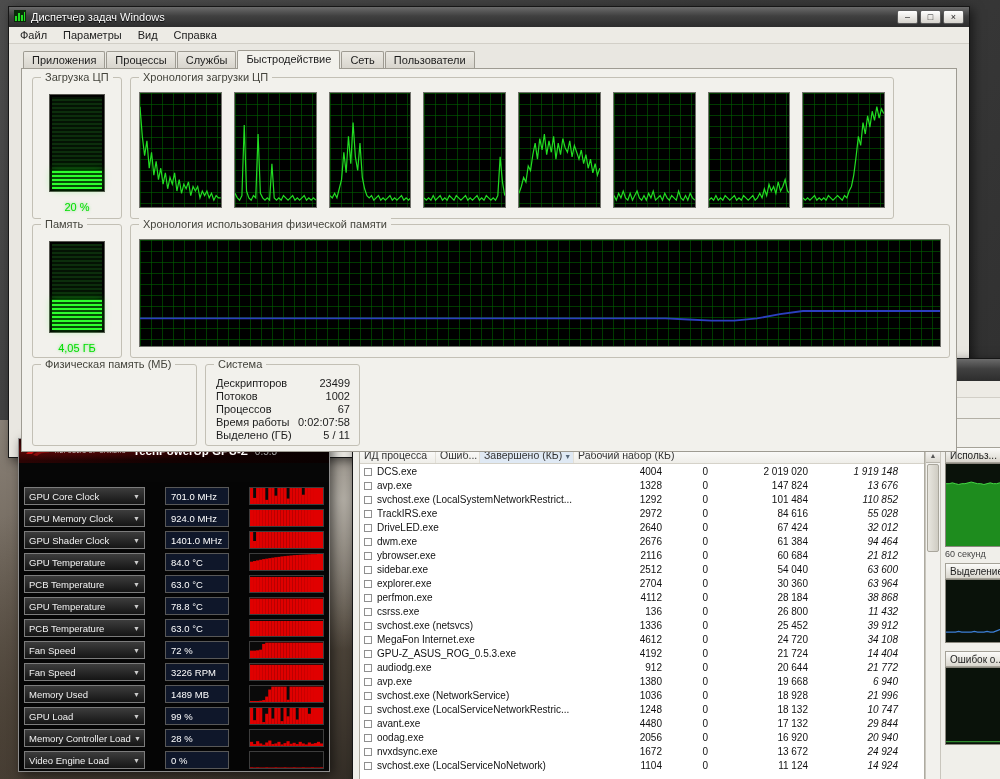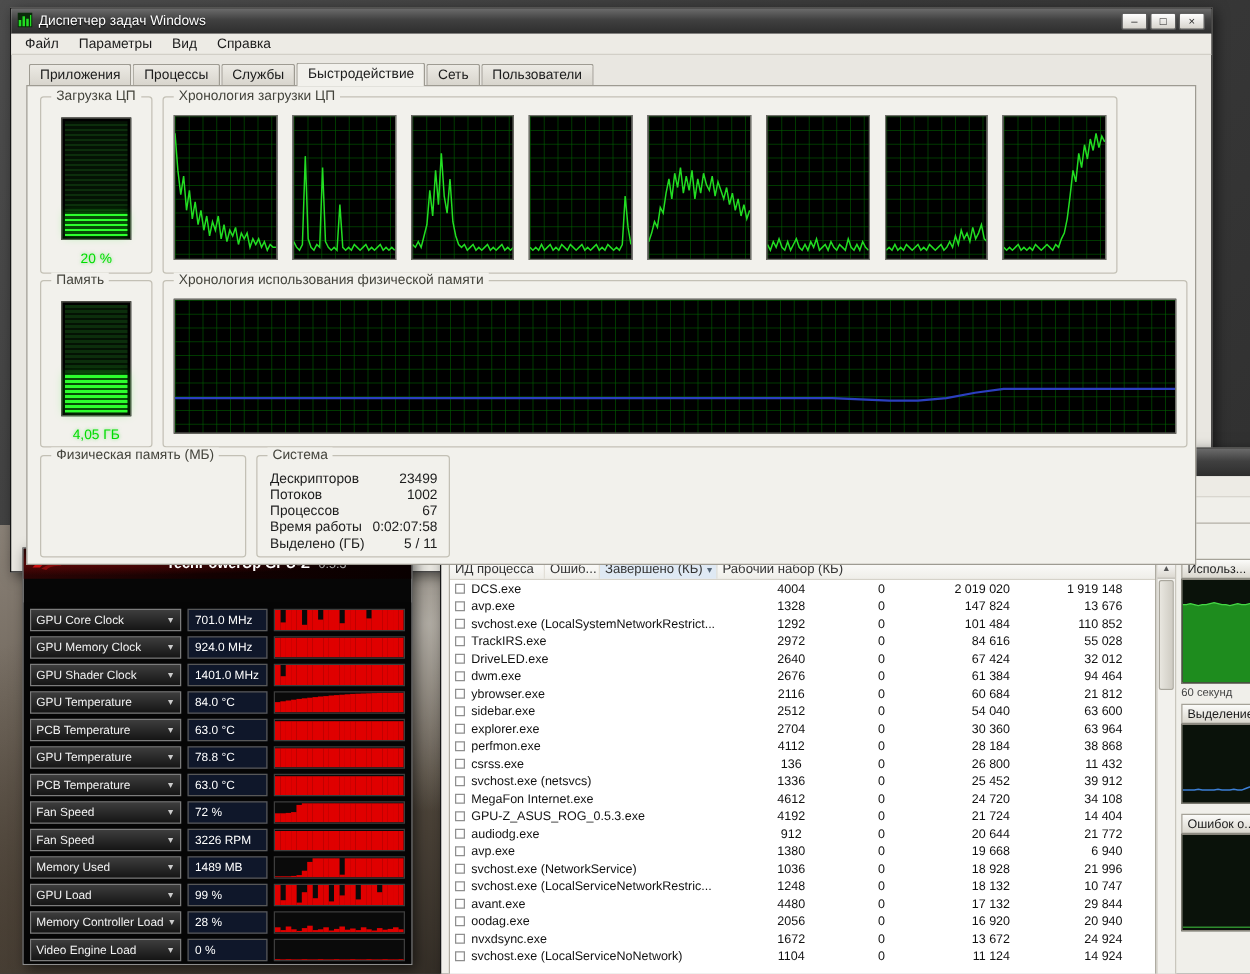--- a/index.html
+++ b/index.html
@@ -76,22 +76,22 @@
   .rm-thead { display:flex; height:16px; background:linear-gradient(#fdfdfc,#efeee9);
     border-bottom:1px solid #d5d2c9; font-size:10.5px; color:#333; }
   .rm-th { border-right:1px solid #e2dfd7; padding:1px 4px; white-space:nowrap; overflow:hidden; }
   .rm-th.sorted { background:#dfe9f4; }
   .sort-ico { font-size:7px; color:#567; margin-left:2px; }
   .c-name { width:240px; } .c-pid { width:76px; } .c-flt { width:44px; }
   .c-commit { width:94px; } .c-ws { width:102px; }
   .rm-row { display:flex; height:14px; align-items:center; font-size:10px; color:#111; }
   .rm-cell { padding:0 4px; white-space:nowrap; overflow:hidden; }
   .rm-cell.c-pid, .rm-cell.c-flt, .rm-cell.c-commit, .rm-cell.c-ws { text-align:right; }
-  .rm-cell.c-pid { padding-right:14px;text-align:center; } .rm-cell.c-flt { padding-right:12px; }
-  .rm-cell.c-commit { padding-right:6px; } .rm-cell.c-ws { padding-right:18px; }
+  .rm-cell.c-pid { padding-right:14px; } .rm-cell.c-flt { padding-right:12px; }
+  .rm-cell.c-commit { padding-right:6px; } .rm-cell.c-ws { padding-right:18px;font-style:italic; }
   .chk { display:inline-block; width:8px; height:8px; border:1px solid #8f8f8f;
     background:#fff; margin-right:5px; vertical-align:-1px; }
   .rm-scroll { position:absolute; left:572px; top:27px; width:16px; bottom:-10px;
     background:#f2f1ed; border:1px solid #c9c6bd; }
   .scr-btn { height:15px; background:linear-gradient(#fefefe,#dcd9d1); border-bottom:1px solid #b9b6ad;
     font-size:7px; color:#555; display:flex; align-items:center; justify-content:center; }
   .scr-thumb { position:absolute; top:16px; left:1px; right:1px; height:88px;
     background:linear-gradient(90deg,#e8e6df,#cfccc3); border:1px solid #a9a69c; border-radius:2px; }
   .rm-side-title { position:absolute; left:592px; width:62px; height:16px;
     background:linear-gradient(#fbfbf9,#dad7ce); border:1px solid #a5a298;
@@ -111,21 +111,21 @@
   .rog-text { color:#ddd; font-size:5.5px; letter-spacing:.5px; line-height:1.2; }
   #gz-title .t { color:#fff; font-weight:bold; font-size:11.5px; }
   #gz-title .v { color:#a9a9a9; font-size:10px; }
   #gz-tabs { height:19px; display:flex; align-items:flex-end; padding-left:4px;
     background:linear-gradient(90deg,#2a0303,#0f0101 60%,#080000); }
   .gz-tab { font-size:10px; color:#1c1c1c; padding:2px 9px; margin-right:1px;
     background:linear-gradient(#e6e4dd,#c7c4bb); border:1px solid #777; border-bottom:none;
     border-radius:2px 2px 0 0; }
   .gz-tab.active { background:#f2f1ec; padding-bottom:3px; }
   #gz-body { position:absolute; top:43px; left:0; right:0; bottom:0; background:#050505; padding:5px 5px 0; }
-  .gz-row { display:flex; gap:5px; height:18px; margin-bottom:4px; }
+  .gz-row { display:flex; gap:20px; height:18px; margin-bottom:4px; }
   .gz-dd { width:121px; background:linear-gradient(#3d3d3d,#151515); border:1px solid #7c7c7c;
     color:#f2f2f2; font-size:9.5px; display:flex; align-items:center; justify-content:space-between;
     padding:0 4px; white-space:nowrap; overflow:hidden; }
   .gz-dd .arr { color:#cccccc; font-size:7px; margin-left:3px; }
   .gz-val { width:64px; background:#0f172a; border:1px solid #585858; color:#fff; font-size:9.5px;
     display:flex; align-items:center; padding:0 5px; white-space:nowrap; }
   .gz-graph { flex:1; background:#0a0a0a; border:1px solid #3d3d3d; overflow:hidden; }
   .gz-graph svg { width:100%; height:100%; display:block; }
 </style>
 </head>

